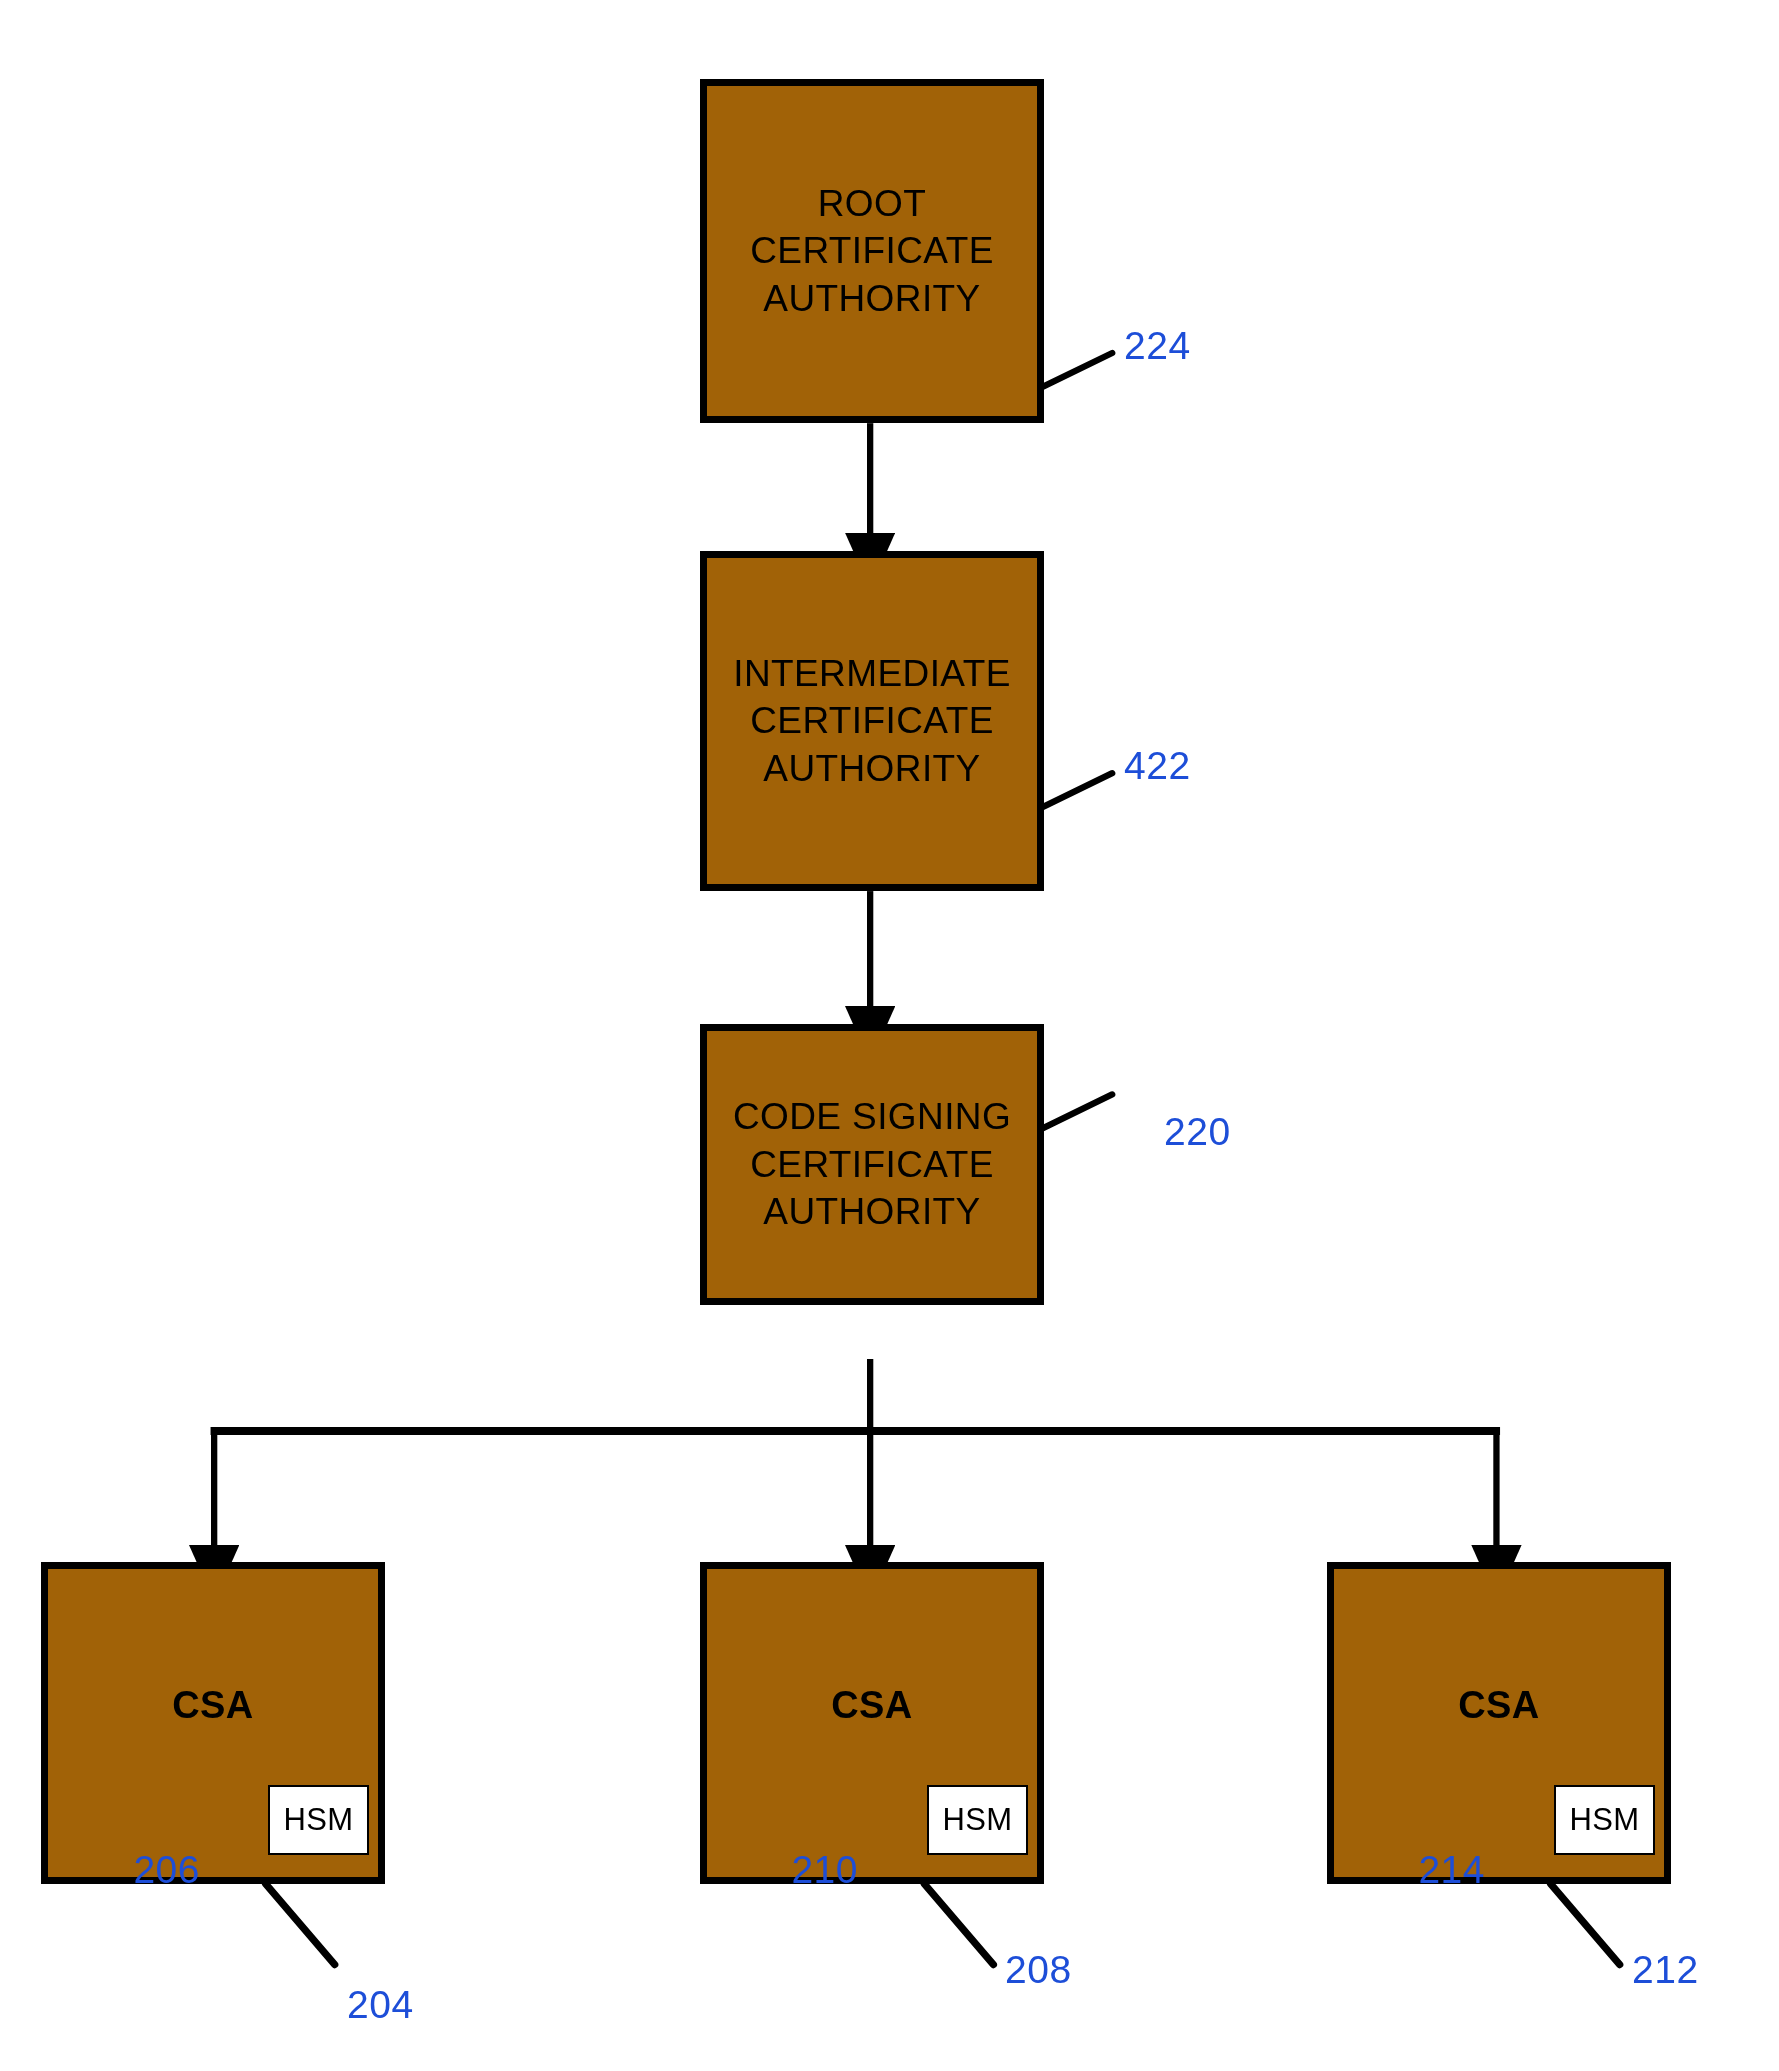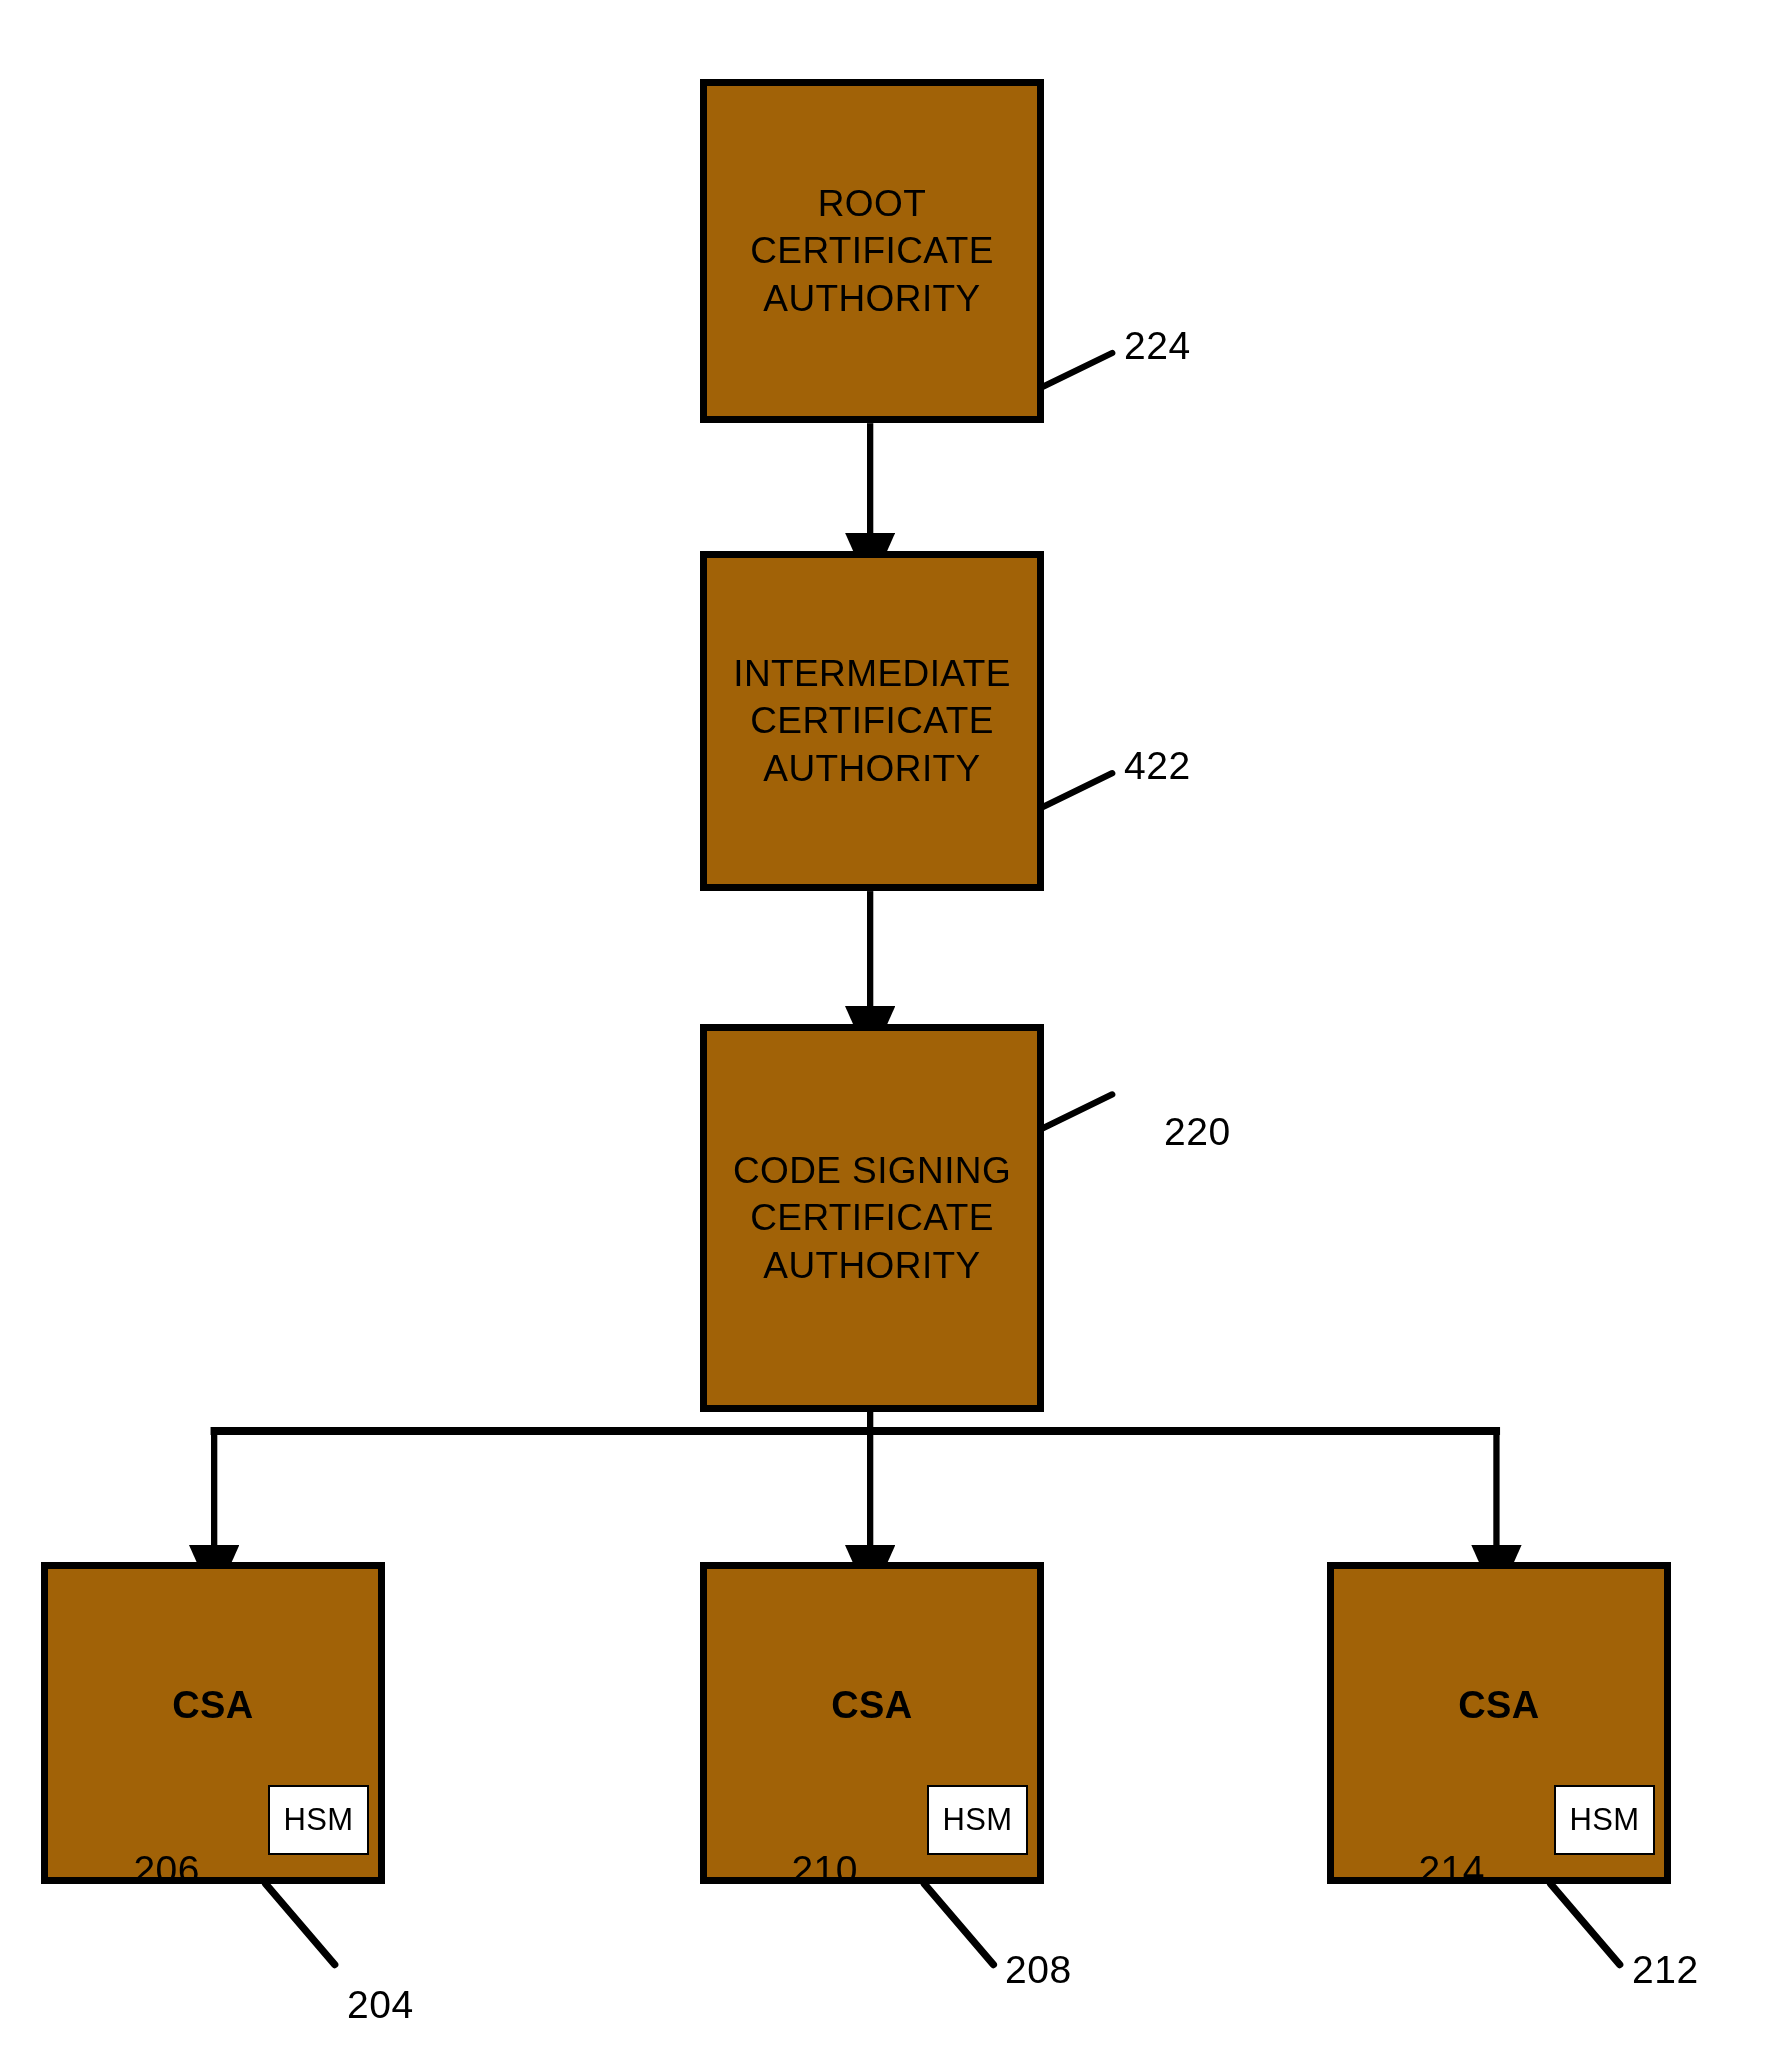--- a/index.html
+++ b/index.html
@@ -63,21 +63,21 @@
     justify-content: center;
   }
   .hsm-label {
     font-size: 31px;
     color: #000000;
     letter-spacing: 0.3px;
   }
   .ref-num {
     position: absolute;
     font-size: 39px;
-    color: #000000;
+    color: #1d4ed8;
     letter-spacing: 0.5px;
     white-space: nowrap;
   }
   .ref-num.right-align {
     text-align: right;
   }
 </style>
 </head>
 <body>
 
@@ -122,21 +122,21 @@
   </div>
   <div class="ref-num" style="left:1124px; top:324px;">224</div>
 
   <div class="node-box" style="left:700px; top:551px; width:344px; height:340px;">
     <div class="node-label">INTERMEDIATE
 CERTIFICATE
 AUTHORITY</div>
   </div>
   <div class="ref-num" style="left:1124px; top:744px;">422</div>
 
-  <div class="node-box" style="left:700px; top:1024px; width:344px; height:388px;">
+  <div class="node-box" style="left:700px; top:1024px; width:344px; height:281px;">
     <div class="node-label">CODE SIGNING
 CERTIFICATE
 AUTHORITY</div>
   </div>
   <div class="ref-num" style="left:1124px; top:1110px;margin-left:40px;">220</div>
 
   <div class="node-box" style="left:41px; top:1562px; width:344px; height:322px;">
     <div class="csa-label" style="top:115px;">CSA</div>
     <div class="hsm-box" style="left:220px; top:216px; width:101px; height:70px;">
       <span class="hsm-label">HSM</span>

